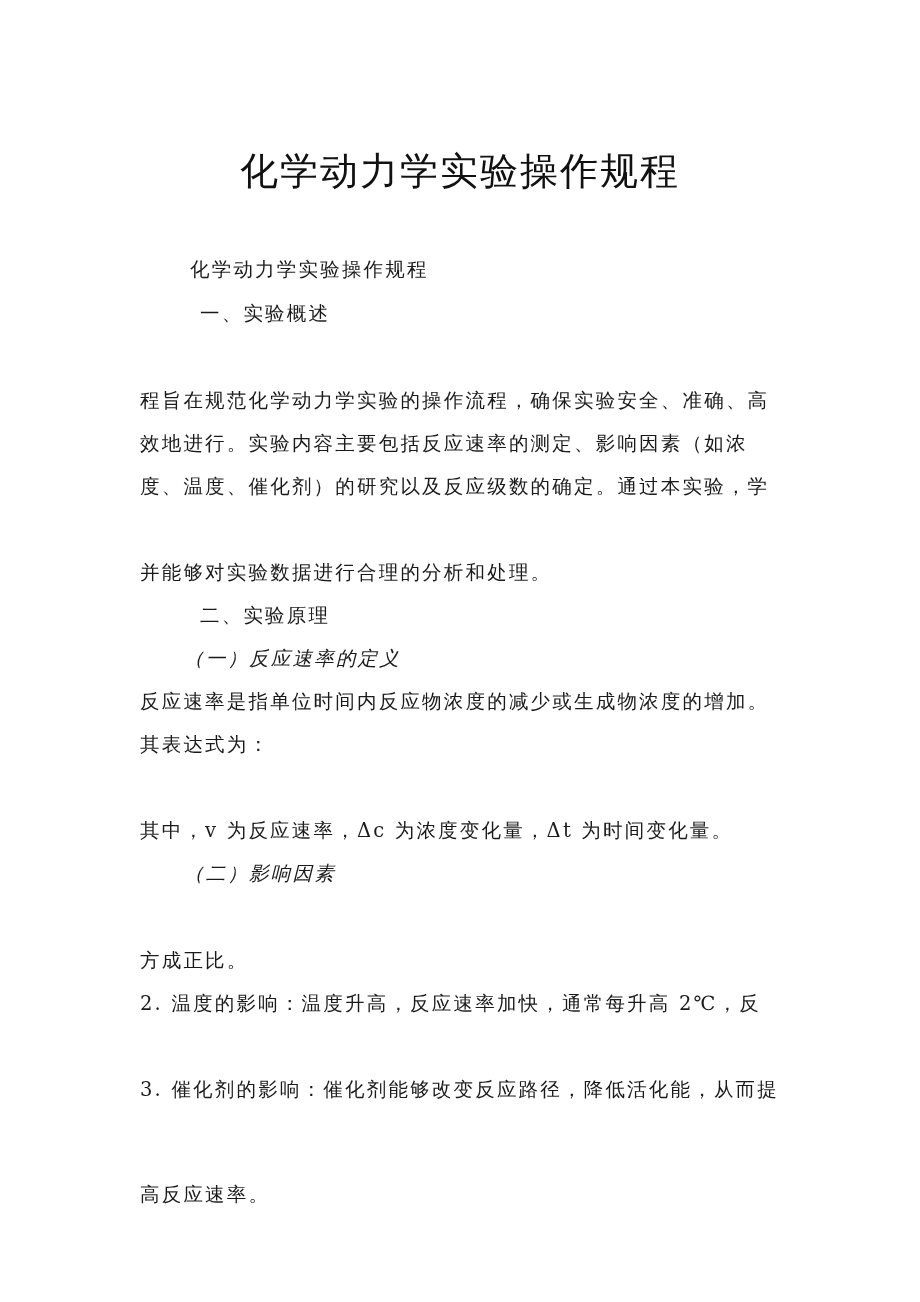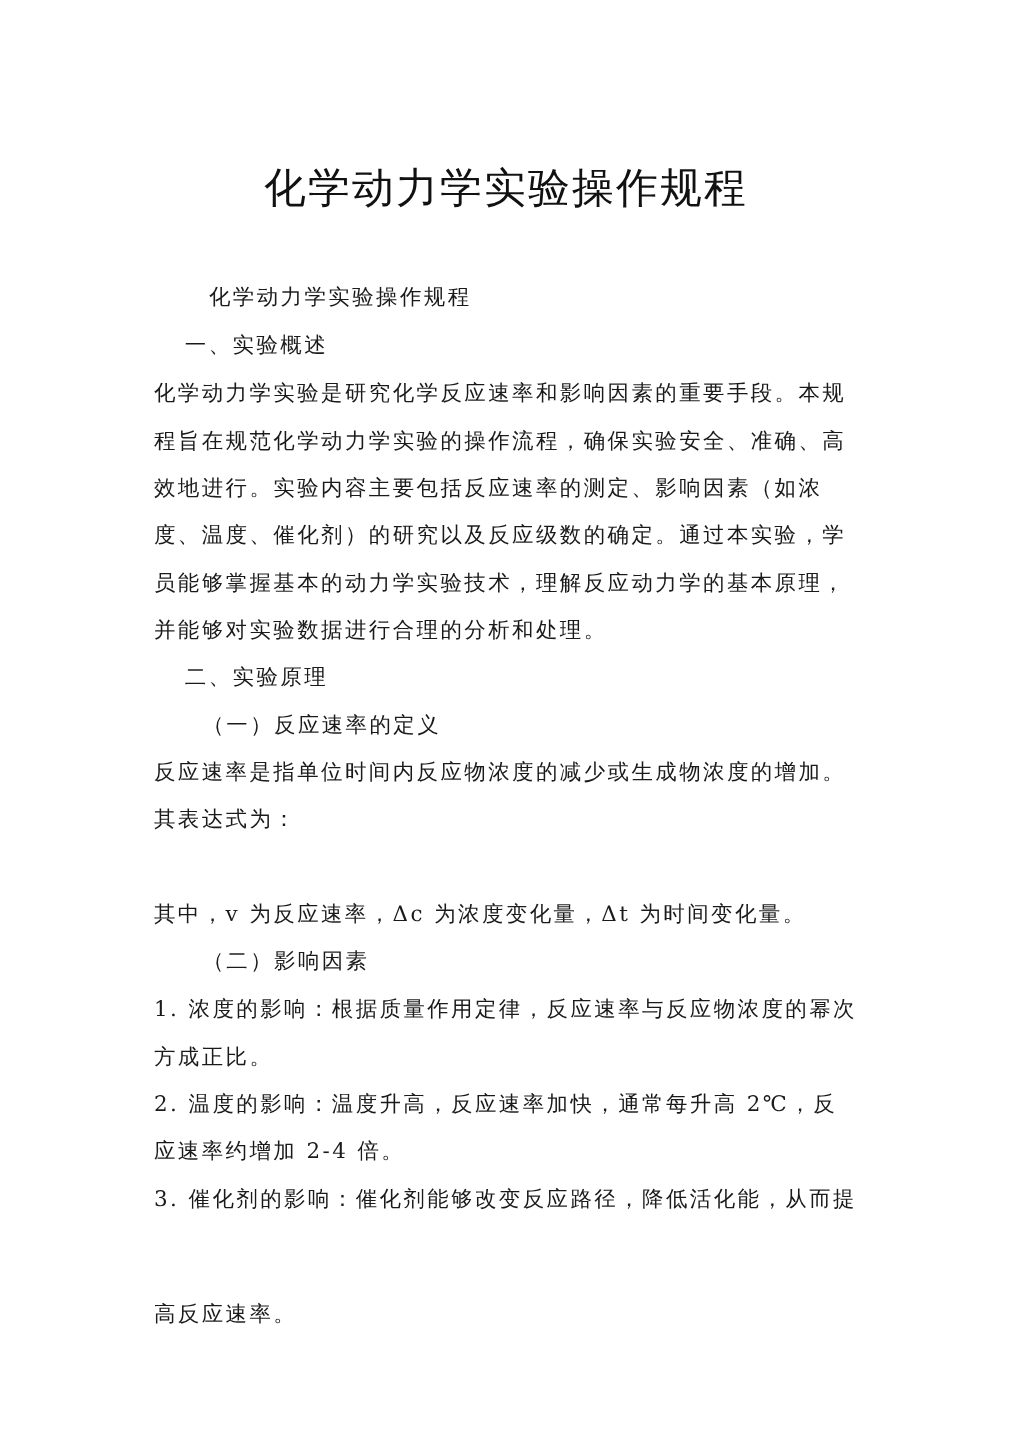--- a/index.html
+++ b/index.html
@@ -9,49 +9,45 @@
     position: absolute; left: 0; top: 146px; width: 920px; text-align: center;
     font-family: "DejaVu Sans", "Liberation Sans", sans-serif;
     font-size: 38px; font-weight: normal; letter-spacing: 2px; color: #111;
   }
   .line {
     position: absolute; left: 140px; white-space: nowrap;
     font-family: "DejaVu Serif", "Liberation Serif", serif;
     font-size: 19.5px; letter-spacing: 2.2px; color: #1a1a1a; line-height: 24px;
   }
   .ind1 { left: 190px; }
-  .ind2 { left: 168px; }
-  .ind3 { left: 184px; }
+  .ind2 { left: 200px; }
+  .ind3 { left: 184px; font-style: italic; }
 </style>
 </head>
 <body>
 
 <div class="page">
   <div class="title">化学动力学实验操作规程</div>
 
   <div class="line ind1" style="top:258px">化学动力学实验操作规程</div>
 
   <div class="line ind2" style="top:302px">一、实验概述</div>
 
-  <div class="line" style="top:346px">化学动力学实验是研究化学反应速率和影响因素的重要手段。本规</div>
   <div class="line" style="top:389px">程旨在规范化学动力学实验的操作流程，确保实验安全、准确、高</div>
   <div class="line" style="top:475px">度、温度、催化剂）的研究以及反应级数的确定。通过本实验，学</div>
   <div class="line" style="top:432px">效地进行。实验内容主要包括反应速率的测定、影响因素（如浓</div>
-  <div class="line" style="top:518px">员能够掌握基本的动力学实验技术，理解反应动力学的基本原理，</div>
   <div class="line" style="top:561px">并能够对实验数据进行合理的分析和处理。</div>
 
   <div class="line ind2" style="top:604px">二、实验原理</div>
 
   <div class="line ind3" style="top:647px">（一）反应速率的定义</div>
 
   <div class="line" style="top:690px">反应速率是指单位时间内反应物浓度的减少或生成物浓度的增加。</div>
   <div class="line" style="top:733px">其表达式为：</div>
   <div class="line" style="top:819px">其中，v 为反应速率，Δc 为浓度变化量，Δt 为时间变化量。</div>
 
   <div class="line ind3" style="top:862px">（二）影响因素</div>
 
-  <div class="line" style="top:906px">1. 浓度的影响：根据质量作用定律，反应速率与反应物浓度的幂次</div>
   <div class="line" style="top:949px">方成正比。</div>
   <div class="line" style="top:992px">2. 温度的影响：温度升高，反应速率加快，通常每升高 2℃，反</div>
-  <div class="line" style="top:1035px">应速率约增加 2-4 倍。</div>
   <div class="line" style="top:1078px">3. 催化剂的影响：催化剂能够改变反应路径，降低活化能，从而提</div>
   <div class="line" style="top:1183px">高反应速率。</div>
 </div>
 
 </body></html>

